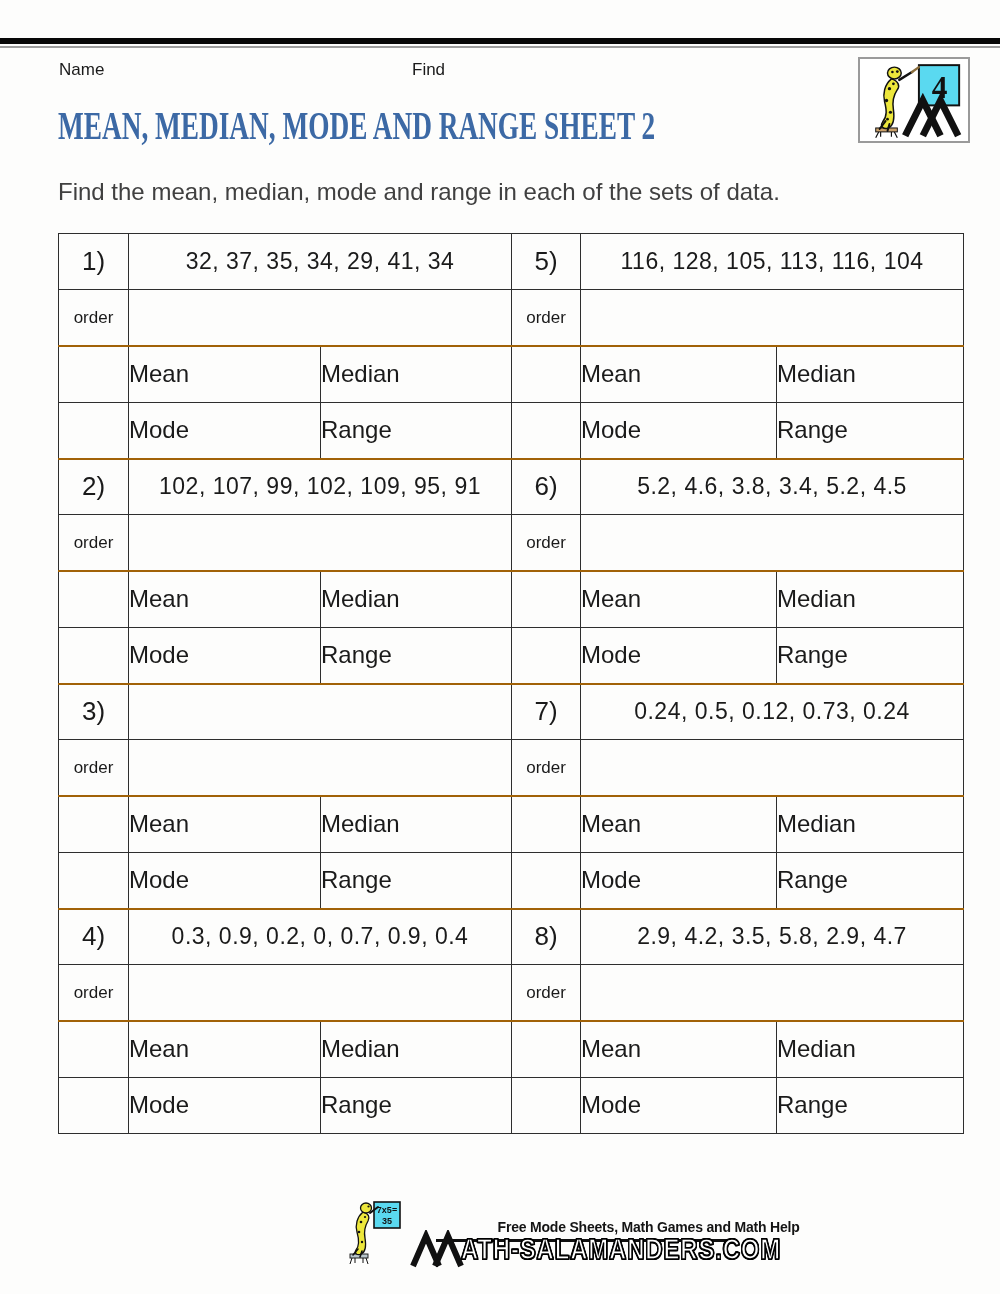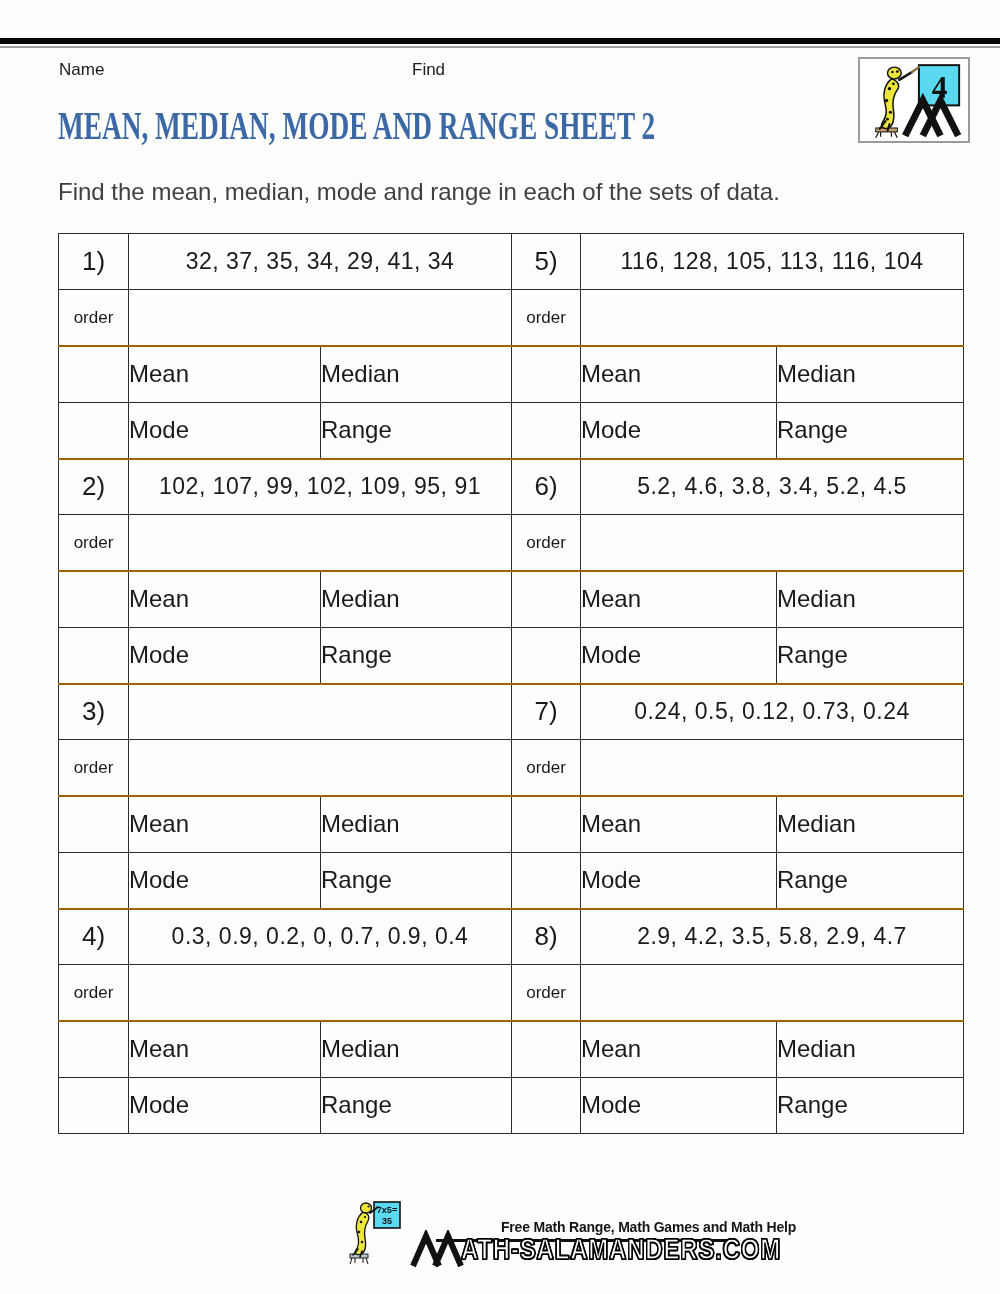--- a/index.html
+++ b/index.html
@@ -223,21 +223,21 @@
     <ellipse cx="22" cy="8" rx="5.5" ry="5" fill="#ede73c" stroke="#111" stroke-width="1.3"></ellipse>
     <circle cx="24.5" cy="6.5" r="1.1" fill="#111"></circle>
     <path d="M26 13 L34 7" stroke="#111" stroke-width="2" stroke-linecap="round" fill="none"></path>
     <path d="M14 49 L9 55 M18 51 L16 57" stroke="#111" stroke-width="1.6" stroke-linecap="round" fill="none"></path>
     <circle cx="17" cy="22" r="1.3" fill="#111"></circle>
       <circle cx="15" cy="32" r="1.3" fill="#111"></circle>
     <circle cx="18" cy="42" r="1.2" fill="#111"></circle>
       <circle cx="21" cy="17" r="1.1" fill="#111"></circle>
   </svg>
   <div class="f-right">
-    <div class="f-tagline">Free Math Range, Math Games and Math Help</div>
+    <div class="f-tagline">Free Mode Sheets, Math Games and Math Help</div>
     <div class="f-line"></div>
     <div class="f-word">
       <svg class="f-m" viewBox="0 0 54 38" width="54" height="38">
         <path d="M3 36 L16 6 L29 36" fill="none" stroke="#111" stroke-width="6"></path>
         <path d="M25 36 L38 6 L51 36" fill="none" stroke="#111" stroke-width="6"></path>
       </svg>
       <span class="f-rest">ATH-SALAMANDERS.COM</span>
     </div>
   </div>
 </div>

